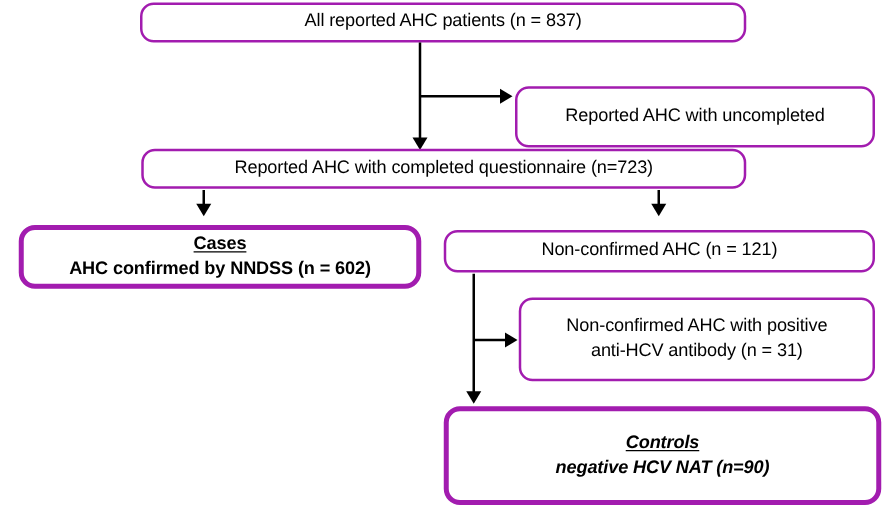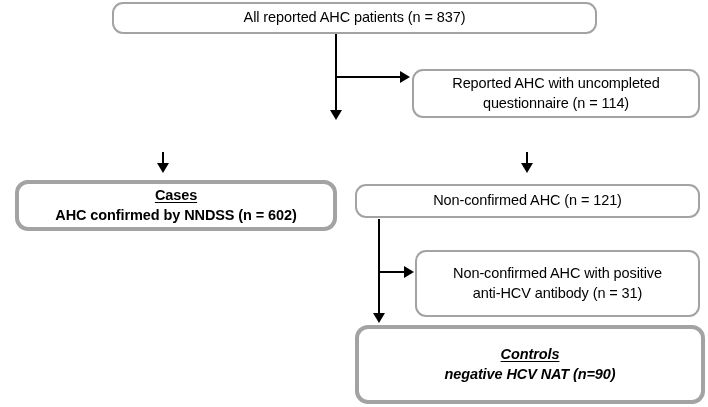--- a/index.html
+++ b/index.html
@@ -14,21 +14,21 @@
     background: #ffffff;
     font-family: "Liberation Sans", "DejaVu Sans", sans-serif;
     overflow: hidden;
   }
 
   
   .node {
     position: absolute;
     box-sizing: border-box;
     background: #ffffff;
-    border: 2px solid #a3a3a3;
+    border: 2px solid #a21caf;
     border-radius: 11px;
     display: flex;
     flex-direction: column;
     align-items: center;
     justify-content: center;
     text-align: center;
     color: #000000;
     font-size: 14.5px;
     line-height: 1.32;
     padding: 2px 8px;
@@ -84,23 +84,25 @@
   </div>
 
   <div class="vline" style="left:335px; top:34px; height:80px;"></div>
   <div class="arrow-down" style="left:330px; top:110px;"></div>
 
   <div class="hline" style="left:336px; top:76px; width:66px;"></div>
   <div class="arrow-right" style="left:400px; top:71px;"></div>
 
   <div class="node" style="left:412px; top:69px; width:288px; height:49px;">
     <span class="line">Reported AHC with uncompleted</span>
-    <span class="line">questionnaire (n = 114)</span>
   </div>
 
+  <div class="node" style="left:113px; top:119px; width:484px; height:32px;">
+    <span class="line">Reported AHC with completed questionnaire (n=723)</span>
+  </div>
 
   <div class="vline" style="left:162px; top:152px; height:12px;"></div>
   <div class="arrow-down" style="left:157px; top:163px;"></div>
 
   <div class="vline" style="left:526px; top:152px; height:12px;"></div>
   <div class="arrow-down" style="left:521px; top:163px;"></div>
 
   <div class="node thick" style="left:5px; top:180px; width:322px; height:51px;margin-left:10px;">
     <span class="line">
       <span class="heading">Cases</span>
@@ -111,21 +113,21 @@
   <div class="node" style="left:355px; top:184px; width:345px; height:34px;text-align:right;">
     <span class="line">Non-confirmed AHC (n = 121)</span>
   </div>
 
   <div class="vline" style="left:378px; top:219px; height:97px;"></div>
   <div class="arrow-down" style="left:373px; top:313px;"></div>
 
   <div class="hline" style="left:379px; top:271px; width:27px;"></div>
   <div class="arrow-right" style="left:404px; top:266px;"></div>
 
-  <div class="node" style="left:415px; top:250px; width:285px; height:67px;">
+  <div class="node" style="left:415px; top:238px; width:285px; height:67px;">
     <span class="line">Non-confirmed AHC with positive</span>
     <span class="line">anti-HCV antibody (n = 31)</span>
   </div>
 
   <div class="node thick" style="left:355px; top:325px; width:350px; height:79px;font-style:italic;">
     <span class="line">
       <span class="heading">Controls</span>
     </span>
     <span class="line">negative HCV NAT (n=90)</span>
   </div>

